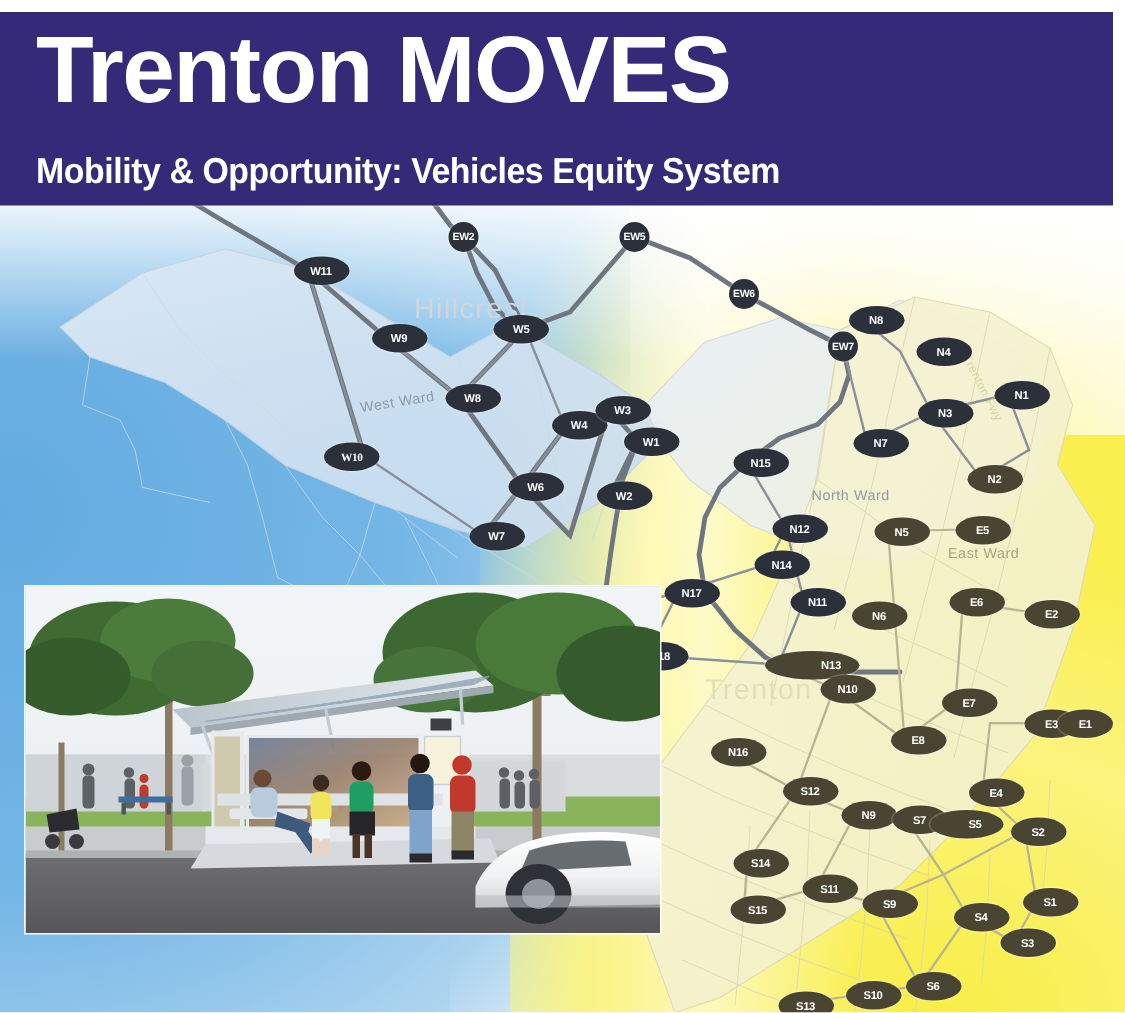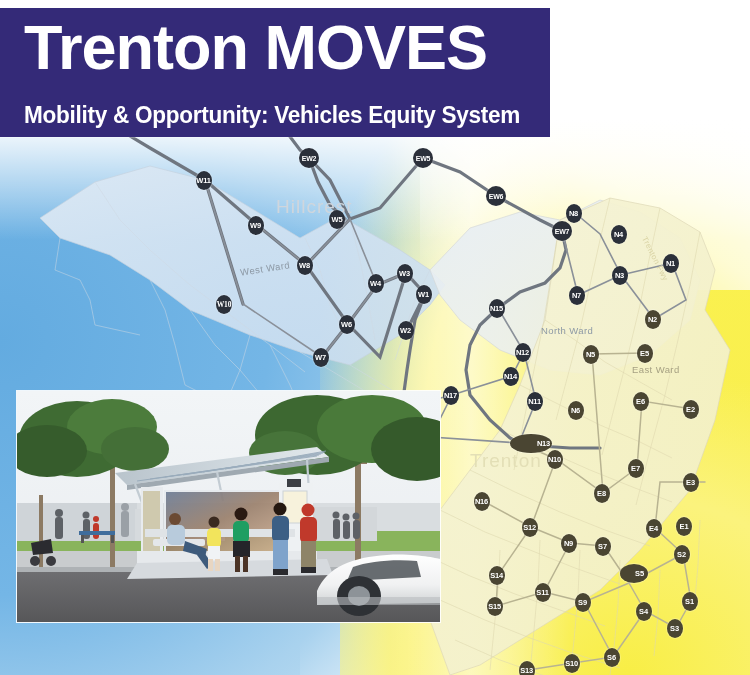--- a/index.html
+++ b/index.html
@@ -36,21 +36,21 @@
     position:absolute;right:0;top:120px;width:330px;height:170px;
     background:linear-gradient(215deg,#ffffff 0%,rgba(255,255,255,0.75) 40%,rgba(255,255,255,0) 100%);
   }
   .bg-whiteband{
     position:absolute;left:390px;top:130px;width:180px;height:545px;
     background:linear-gradient(90deg,rgba(255,255,255,0) 0%,rgba(255,255,255,0.55) 45%,rgba(255,255,255,0) 100%);
   }
 
   
   #banner{
-    position:absolute;left:0;top:8px;width:550px;height:129px;
+    position:absolute;left:0;top:8px;width:742px;height:129px;
     background:#342a78;z-index:40;
     box-shadow:0 0 0 1px rgba(255,255,255,0.25);
   }
   #banner .title{
     position:absolute;left:24px;top:2px;
     color:#ffffff;font-size:63px;line-height:74px;font-weight:700;
     letter-spacing:-1px;white-space:nowrap;
   }
   #banner .subtitle{
     position:absolute;left:24px;top:92px;
@@ -74,21 +74,21 @@
   }
   .city-label.olive{color:#e3dfb6;}
   .fwy-label{
     position:absolute;color:#d9d3a4;font-size:8px;letter-spacing:.4px;
     white-space:nowrap;z-index:15;pointer-events:none;
     transform:rotate(63deg);transform-origin:left top;
   }
 
   
   .node{
-    position:absolute;width:16px;height:19px;border-radius:50%;
+    position:absolute;width:37px;height:19px;border-radius:50%;
     background:#2b303a;color:#ffffff;
     font-size:7.5px;font-weight:700;letter-spacing:-0.2px;
     display:flex;align-items:center;justify-content:center;
     z-index:25;box-shadow:0 0 0 1px rgba(255,255,255,.18);
   }
   .node.olive{background:#4a4532;box-shadow:0 0 0 1px rgba(255,255,255,.22);}
   .node.ew{width:20px;height:20px;font-size:7px;}
 
   
   #photo{
@@ -255,30 +255,30 @@
       <div class="node" style="left: 400.5px; top: 396.5px;">N19</div>
       <div class="node" style="left: 421.5px; top: 427.5px;">N18</div>
       <div class="node" style="left: 526.5px; top: 391.5px;">N11</div>
       <div class="node olive" style="left: 567.5px; top: 400.5px;">N6</div>
       <div class="node olive" style="left: 632.5px; top: 391.5px;">E6</div>
       <div class="node olive" style="left: 682.5px; top: 399.5px;">E2</div>
       <div class="node olive" style="left: 509.5px; top: 433.5px; padding-left: 26px;">N13</div>
       <div class="node olive" style="left: 546.5px; top: 449.5px;">N10</div>
       <div class="node olive" style="left: 627.5px; top: 458.5px;">E7</div>
       <div class="node olive" style="left: 650.5px; top: 472.5px; margin-left: 32px;">E3</div>
-      <div class="node olive" style="left: 676px; top: 472.5px; margin-top: 44px;">E1</div>
+      <div class="node olive" style="left: 705px; top: 472.5px;">E1</div>
       <div class="node olive" style="left: 593.5px; top: 483.5px;">E8</div>
       <div class="node olive" style="left: 473.5px; top: 491.5px;">N16</div>
       <div class="node olive" style="left: 645.5px; top: 518.5px;">E4</div>
       <div class="node olive" style="left: 521.5px; top: 517.5px;">S12</div>
       <div class="node olive" style="left: 560.5px; top: 533.5px;">N9</div>
       <div class="node olive" style="left: 594.5px; top: 536.5px;">S7</div>
       <div class="node olive" style="left: 673.5px; top: 544.5px;">S2</div>
       <div class="node olive" style="left: 488.5px; top: 565.5px;">S14</div>
-      <div class="node olive" style="left: 619.5px; top: 564px; padding-left: 12px;">S5</div>
+      <div class="node olive" style="left: 619.5px; top: 540px; padding-left: 12px;">S5</div>
       <div class="node olive" style="left: 534.5px; top: 582.5px;">S11</div>
       <div class="node olive" style="left: 574.5px; top: 592.5px;">S9</div>
       <div class="node olive" style="left: 681.5px; top: 591.5px;">S1</div>
       <div class="node olive" style="left: 486.5px; top: 596.5px;">S15</div>
       <div class="node olive" style="left: 635.5px; top: 601.5px;">S4</div>
       <div class="node olive" style="left: 666.5px; top: 618.5px;">S3</div>
       <div class="node olive" style="left: 603.5px; top: 647.5px;">S6</div>
       <div class="node olive" style="left: 563.5px; top: 653.5px;">S10</div>
       <div class="node olive" style="left: 518.5px; top: 660.5px;">S13</div>
     </div>

